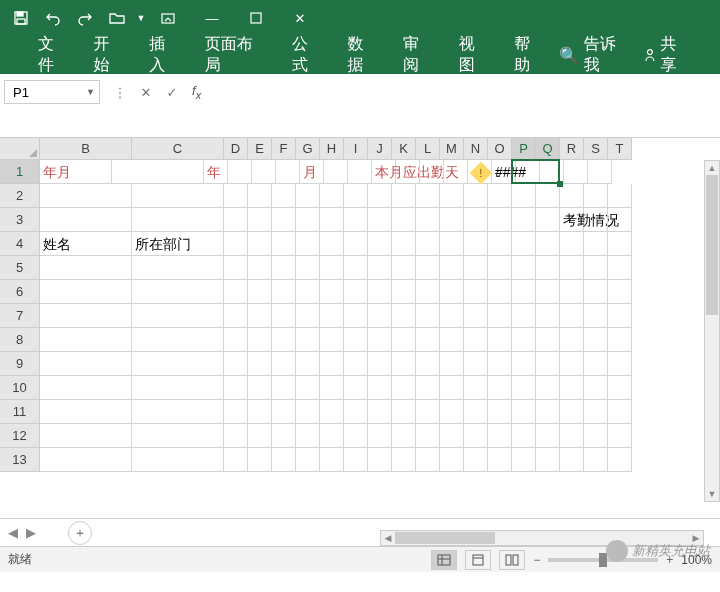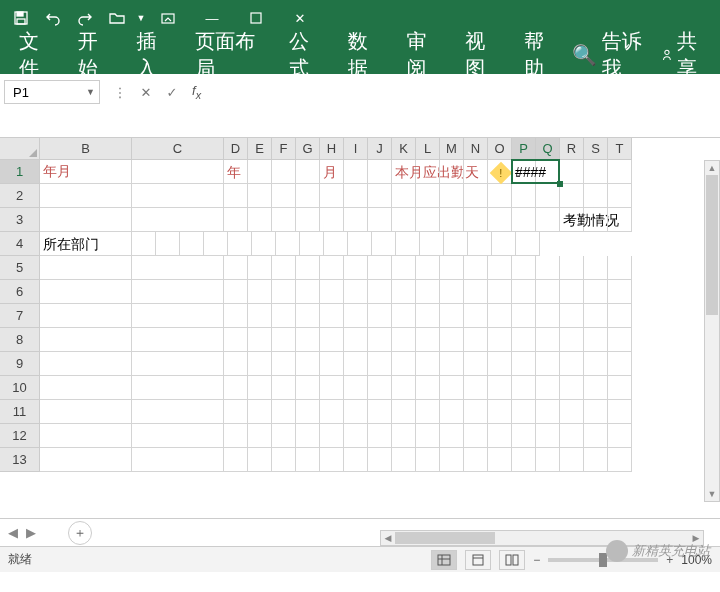--- a/index.html
+++ b/index.html
@@ -4,21 +4,21 @@
 <style>
   * { box-sizing: border-box; margin: 0; padding: 0; font-family: "Microsoft YaHei", sans-serif; }
   body { width: 720px; height: 592px; background: #fff; overflow: hidden; position: relative; }
   .titlebar { height: 36px; background: #217346; display: flex; align-items: center; color: #fff; padding: 0 6px; }
   .qat { display: flex; gap: 2px; align-items: center; }
   .qat-btn { width: 30px; height: 28px; display: flex; align-items: center; justify-content: center; color: #fff; }
   .title-center { flex: 1; text-align: center; font-size: 13px; display: flex; justify-content: center; align-items: center; gap: 8px; }
   .login-btn { background: #fff; color: #333; padding: 2px 10px; font-size: 12px; border-radius: 2px; }
   .win-controls { display: flex; gap: 4px; }
   .win-btn { width: 40px; height: 28px; display: flex; align-items: center; justify-content: center; color: #fff; font-size: 13px; }
-  .ribbon-tabs { height: 38px; background: #217346; display: flex; align-items: center; padding: 0 9px; gap: 4px; color: #fff; font-size: 20px; }
+  .ribbon-tabs { height: 38px; background: #217346; display: flex; align-items: center; padding: 0 28px; gap: 4px; color: #fff; font-size: 16px; }
   .ribbon-tab { padding: 5px 10px; cursor: pointer; }
   .ribbon-right { margin-left: auto; display: flex; align-items: center; gap: 12px; }
   .fx-row { height: 30px; display: flex; border-bottom: 1px solid #ccc; align-items: stretch; background: #fff; padding-top: 4px; }
   .name-box { width: 96px; border: 1px solid #ccc; margin: 2px 4px; font-size: 13px; display:flex; align-items:center; padding-left:8px; position: relative; }
   .name-drop { position:absolute; right:4px; font-size:9px; color:#666; }
   .fx-btns { display:flex; align-items:center; gap:2px; padding:0 4px; }
   .fx-btn { width: 24px; height:24px; display:flex; align-items:center; justify-content:center; color:#777; font-size:13px; }
   .fx-label { font-style: italic; color:#555; font-size:13px; padding:0 6px; }
   .formula-bar { flex:1; border: 1px solid #ccc; margin: 2px 4px; padding:4px 6px; font-size:13px; line-height:18px; position:relative; height: 56px; }
   .formula-expand { position:absolute; right:4px; top:4px; font-size:10px; color:#666; }
@@ -178,21 +178,21 @@
       <div class="row-head">7</div>
       <div class="row-head">8</div>
       <div class="row-head">9</div>
       <div class="row-head">10</div>
       <div class="row-head">11</div>
       <div class="row-head">12</div>
       <div class="row-head">13</div>
     </div>
   <div class="cells" id="cells">
       <div class="cell-row">
-        <div class="cell red" style="width: 92px; font-family: Liberation Mono, monospace;">年月</div>
+        <div class="cell red" style="width: 72px;">年月</div>
         <div class="cell" style="width: 92px;"></div>
         <div class="cell red" style="width: 24px;">年</div>
         <div class="cell" style="width: 24px;"></div>
         <div class="cell" style="width: 24px;"></div>
         <div class="cell" style="width: 24px;"></div>
         <div class="cell red" style="width: 24px;">月</div>
         <div class="cell" style="width: 24px;"></div>
         <div class="cell" style="width: 24px;"></div>
         <div class="cell red" style="width: 24px; overflow: visible;">本月应出勤天</div>
         <div class="cell" style="width: 24px;"></div>
@@ -243,20 +243,21 @@
         <div class="cell" style="width: 24px;"></div>
         <div class="cell" style="width: 24px;"></div>
         <div class="cell" style="width: 24px;"></div>
         <div class="cell" style="width: 24px;"></div>
         <div class="cell" style="width: 24px;"></div>
         <div class="cell" style="width: 24px; overflow: visible;">考勤情况</div>
         <div class="cell" style="width: 24px;"></div>
         <div class="cell" style="width: 24px;"></div>
       </div>
       <div class="cell-row">
+        <div class="cell" style="width: 92px;">姓名</div>
         <div class="cell" style="width: 92px;">所在部门</div>
         <div class="cell" style="width: 24px;"></div>
         <div class="cell" style="width: 24px;"></div>
         <div class="cell" style="width: 24px;"></div>
         <div class="cell" style="width: 24px;"></div>
         <div class="cell" style="width: 24px;"></div>
         <div class="cell" style="width: 24px;"></div>
         <div class="cell" style="width: 24px;"></div>
         <div class="cell" style="width: 24px;"></div>
         <div class="cell" style="width: 24px;"></div>

